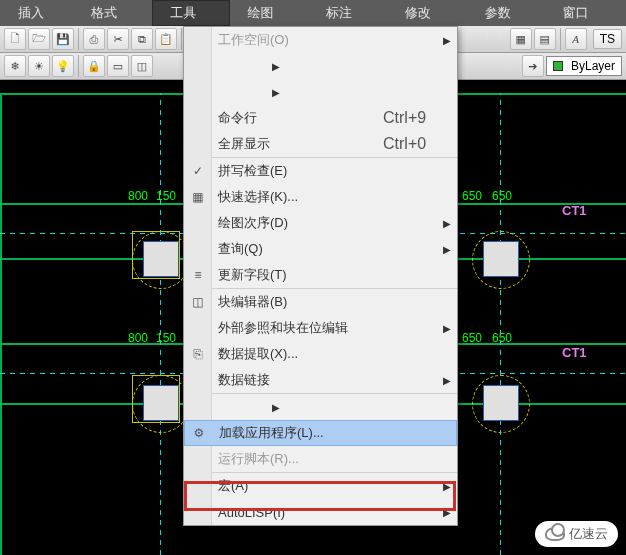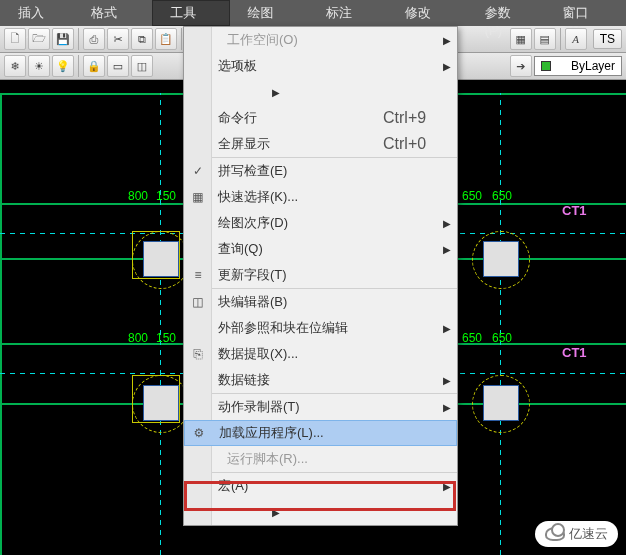--- a/index.html
+++ b/index.html
@@ -5,21 +5,21 @@
   * { box-sizing: border-box; margin: 0; padding: 0; font-family: "Microsoft YaHei", Arial, sans-serif; }
   body { width: 626px; height: 555px; overflow: hidden; background: #000; position: relative; }
 
   .menubar { display: flex; background: #5c5c5c; color: #e6e6e6; font-size: 13px; height: 26px; align-items: stretch; }
   .menubar .mitem { padding: 4px 18px; cursor: default; line-height: 18px; }
   .menubar .mitem.active { background: #3e3e3e; box-shadow: inset 0 0 0 1px #2a2a2a; }
 
   .toolbar-row { display: flex; align-items: center; background: linear-gradient(#e9e9e9,#d0d0d0); height: 27px; border-bottom: 1px solid #9a9a9a; padding: 0 4px; gap: 2px; }
   .tbtn { width: 22px; height: 22px; border: 1px solid #b8b8b8; border-radius: 2px; background: linear-gradient(#fcfcfc,#e2e2e2); display:flex; align-items:center; justify-content:center; color:#444; font-size:11px; }
   .tsep { width:1px; height:22px; background:#aaa; margin:0 2px; }
-  .bylayer { display:flex; align-items:center; gap:20px; background:#fff; border:1px solid #888; height:20px; padding:0 6px; font-size:12px; }
+  .bylayer { display:flex; align-items:center; gap:8px; background:#fff; border:1px solid #888; height:20px; padding:0 6px; font-size:12px; }
   .bylayer .sw { width:10px; height:10px; border:1px solid #333; background:#2fb82f; }
   .ts { margin-left:4px; font-size:12px; padding:0 6px; background:linear-gradient(#fdfdfd,#e4e4e4); border:1px solid #b0b0b0; border-radius:2px; height:20px; display:flex; align-items:center; }
 
   .canvas { position:absolute; top: 93px; left:0; width:626px; height:462px; background:#000; }
   .hline { position:absolute; left:0; width:100%; height:2px; background:#00b050; }
   .vline { position:absolute; top:0; height:100%; width:2px; background:#00b050; }
   .dash { background: repeating-linear-gradient(90deg,#00dede 0 5px,transparent 5px 10px); height:1px; position:absolute; left:0; width:100%; }
   .dashv { background: repeating-linear-gradient(0deg,#00dede 0 5px,transparent 5px 10px); width:1px; position:absolute; top:0; height:100%; }
   .dimtext { position:absolute; color:#00ff00; font-size:12px; white-space:nowrap; }
   .cttext { position:absolute; color:#e979e9; font-size:13px; font-weight:bold; }
@@ -27,21 +27,21 @@
   .sqblock { position:absolute; width:36px; height:36px; background:#e0e0e0; border:1px solid #2a5aa0; }
   .smallyellow { position:absolute; border:1px solid #c8c800; }
 
   .dropdown { position:absolute; top:26px; left:183px; width:275px; background:#f0f0f0; border:1px solid #979797; box-shadow:2px 2px 6px rgba(0,0,0,0.35); z-index:40; }
   .dropdown .strip { position:absolute; left:0; top:0; bottom:0; width:28px; background:#e8e8e8; border-right:1px solid #d4d4d4; }
   .ditem { display:flex; align-items:center; height:26px; font-size:13px; color:#333; position:relative; }
   .ditem .icon { width:28px; display:flex; align-items:center; justify-content:center; color:#555; font-size:12px; }
   .ditem .label { flex:1; padding-left:6px; }
   .ditem .sc { width:60px; text-align:left; color:#555; font-size:16px; }
   .ditem .arrow { width:14px; color:#333; font-size:10px; }
-  .ditem.dim { color:#999;gap:9px; }
+  .ditem.dim { color:#999; }
   .ditem.sel { background:#aecdf2; border:1px solid #7eb4ea; }
   .dsep { height:1px; background:#d0d0d0; margin-left:28px; }
 
   .redbox-menu { position:absolute; top:481px; left:184px; width:272px; height:30px; border:3px solid #c9302c; pointer-events:none; z-index:50; }
 
   .watermark { position:absolute; right:8px; bottom:8px; display:flex; align-items:center; gap:4px; background:#fff; border-radius:18px; padding:4px 10px; font-size:13px; color:#555; box-shadow:0 0 4px rgba(0,0,0,0.3); z-index:60; }
   .watermark .cloud { width:20px; height:14px; border:2px solid #888; border-radius:50% 50% 40% 40%; position:relative; }
   .watermark .cloud::before { content:""; position:absolute; width:10px; height:10px; border:2px solid #888; border-radius:50%; top:-6px; left:4px; background:#fff; }
 </style>
 </head>
@@ -138,21 +138,20 @@
   <div class="strip"></div>
   <div id="dd-items">
       <div class="ditem dim">
         <div class="icon"></div>
         <div class="label">工作空间(O)</div>
         <div class="sc"></div>
         <div class="arrow">▶</div>
       </div>
       <div class="ditem">
         <div class="icon"></div>
-        <div class="label">选项板</div>
         <div class="sc"></div>
         <div class="arrow">▶</div>
       </div>
       <div class="ditem">
         <div class="icon"></div>
         <div class="sc"></div>
         <div class="arrow">▶</div>
       </div>
       <div class="ditem">
         <div class="icon"></div>
@@ -218,21 +217,20 @@
       </div>
       <div class="ditem">
         <div class="icon"></div>
         <div class="label">数据链接</div>
         <div class="sc"></div>
         <div class="arrow">▶</div>
       </div>
       <div class="dsep"></div>
       <div class="ditem">
         <div class="icon"></div>
-        <div class="label">动作录制器(T)</div>
         <div class="sc"></div>
         <div class="arrow">▶</div>
       </div>
       <div class="ditem sel">
         <div class="icon">⚙</div>
         <div class="label">加载应用程序(L)...</div>
         <div class="sc"></div>
         <div class="arrow"></div>
       </div>
       <div class="ditem dim">
@@ -243,20 +241,21 @@
       </div>
       <div class="dsep"></div>
       <div class="ditem">
         <div class="icon"></div>
         <div class="label">宏(A)</div>
         <div class="sc"></div>
         <div class="arrow">▶</div>
       </div>
       <div class="ditem">
         <div class="icon"></div>
+        <div class="label">AutoLISP(I)</div>
         <div class="sc"></div>
         <div class="arrow">▶</div>
       </div>
     </div>
 </div>
 
 <div class="redbox-menu"></div>
 
 <div class="watermark">
   <div class="cloud"></div>

